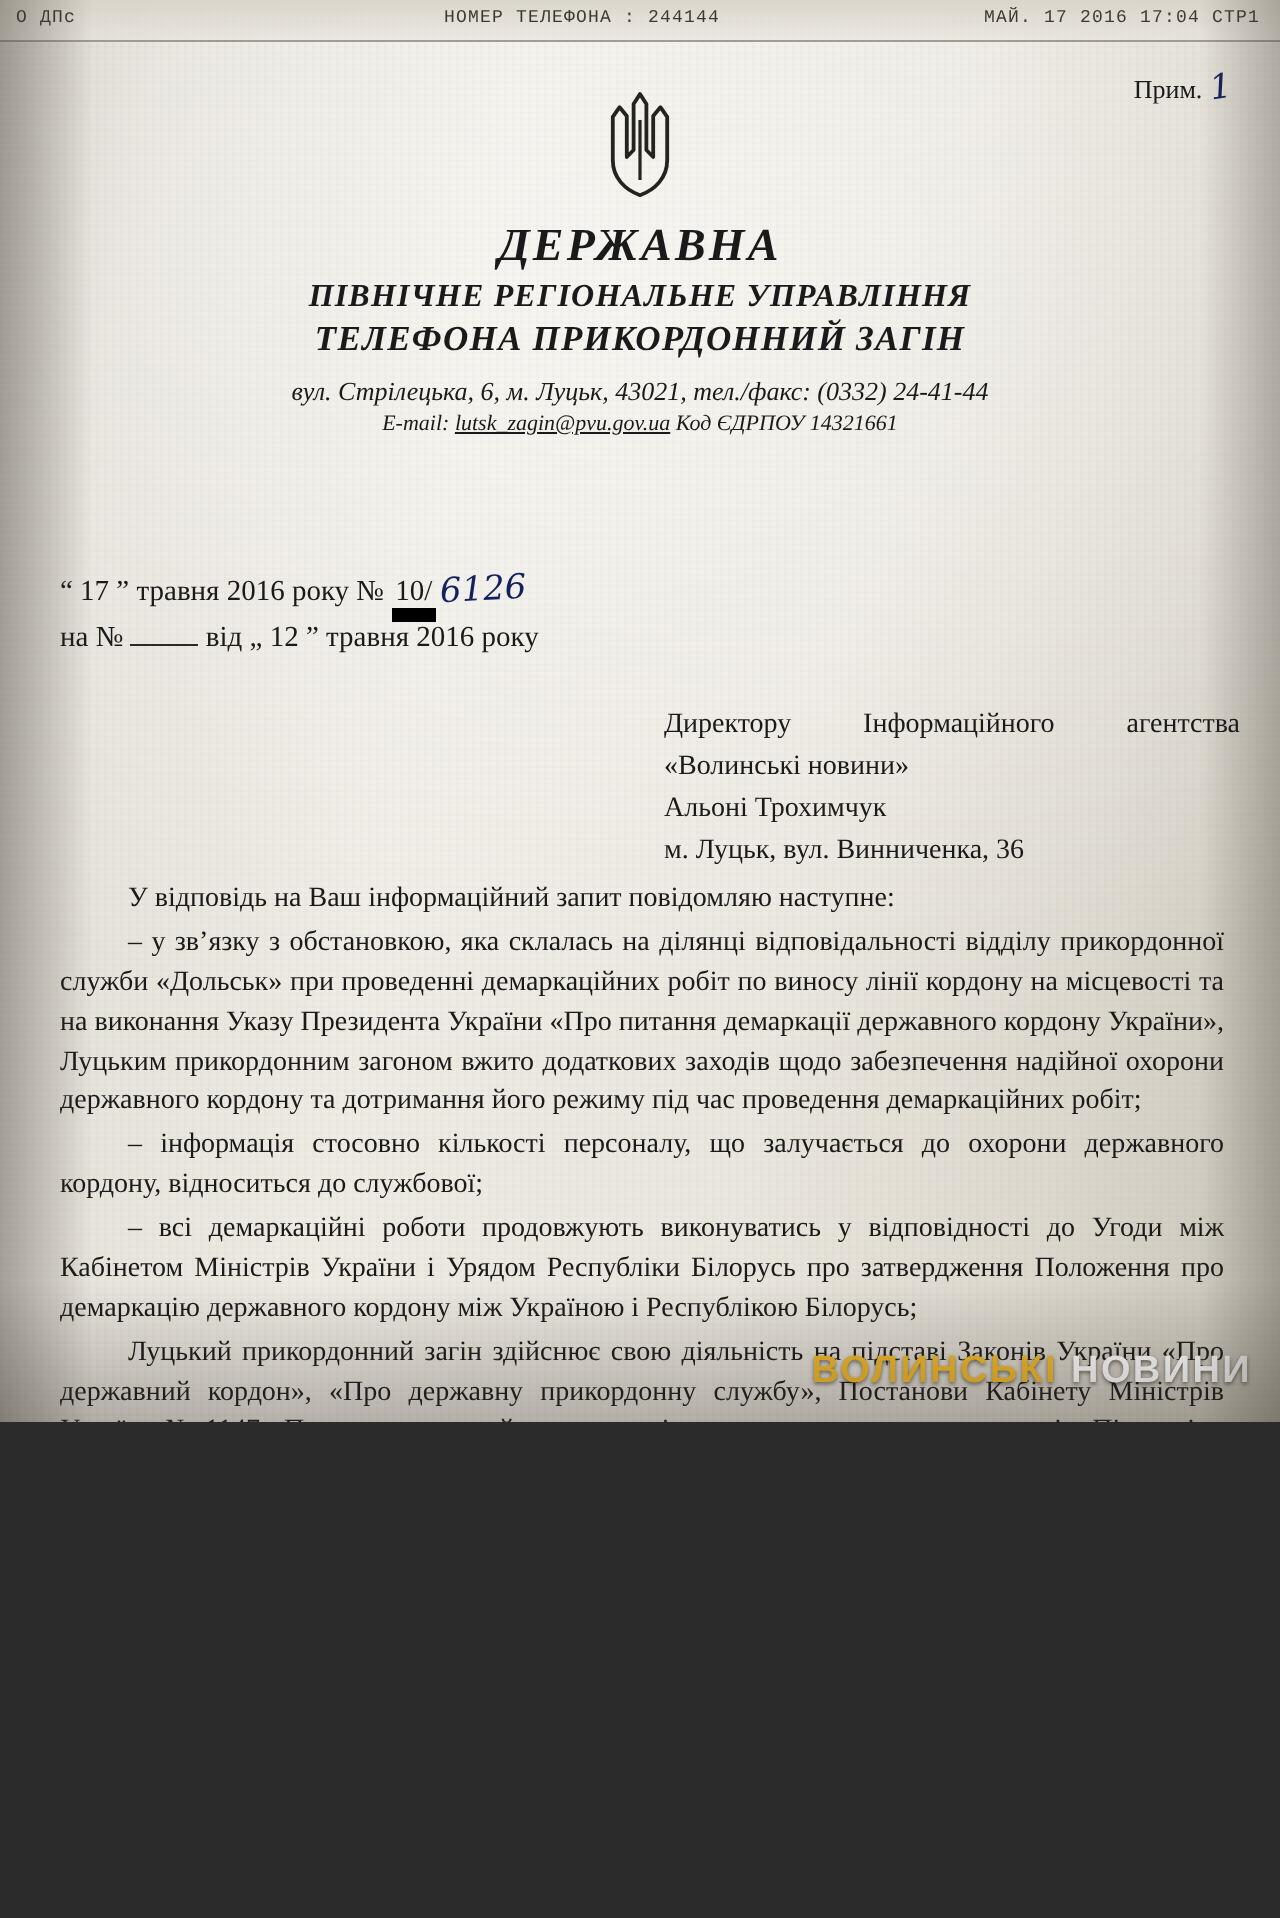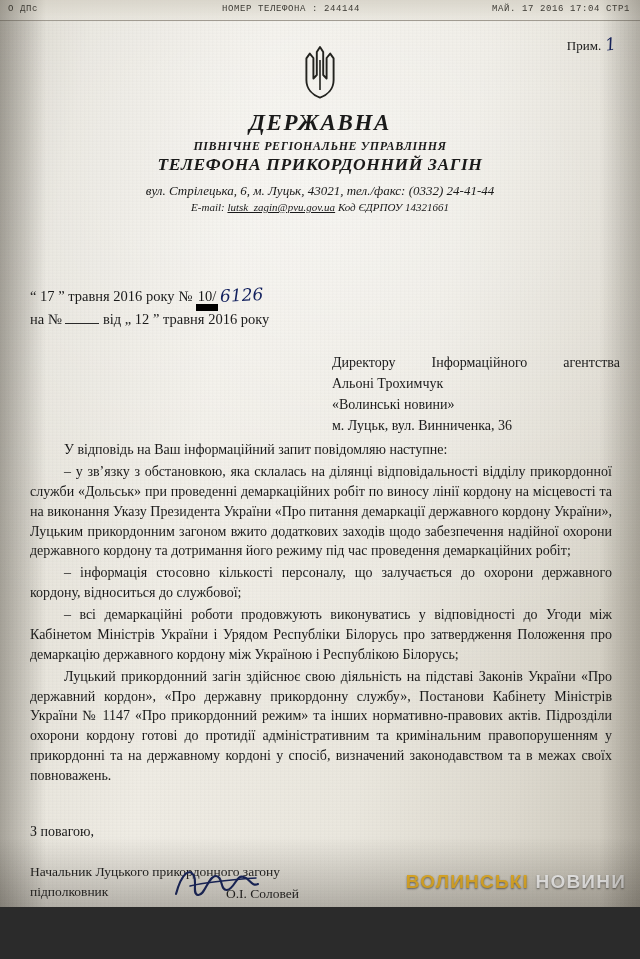--- a/index.html
+++ b/index.html
@@ -3,21 +3,21 @@
 <meta charset="utf-8">
 <style>
   html, body {
     margin: 0;
     padding: 0;
     background: #2b2b2b;
   }
   #page {
     position: relative;
     width: 640px;
-    height: 907px;
+    height: 711px;
     overflow: hidden;
     background: #d9d5cc;
     font-family: "Liberation Serif", serif;
     color: #1a1a1a;
   }
   
   .paper {
     position: absolute;
     inset: 0;
     background:
@@ -108,21 +108,21 @@
   }
   .t2 {
     font-weight: bold;
     font-size: 23px;
     letter-spacing: 1.2px;
     line-height: 1.2;
     margin-top: 2px;
   }
   .t3 {
     font-weight: bold;
-    font-size: 12px;
+    font-size: 16px;
     letter-spacing: 0.6px;
     line-height: 1.25;
     margin-top: 3px;
   }
   .t4 {
     font-weight: bold;
     font-size: 17.5px;
     letter-spacing: 0.6px;
     line-height: 1.25;
   }
@@ -261,22 +261,22 @@
     </div>
     <div class="line2">
       <span>на №</span>
       <span class="blank"></span>
       <span>від „ 12 ” травня 2016 року</span>
     </div>
   </div>
 
   <div class="addressee">
     <div class="just">Директору Інформаційного агентства</div>
+    <div>«Волинські новини»</div>
     <div>Альоні Трохимчук</div>
-    <div>«Волинські новини»</div>
     <div>м. Луцьк, вул. Винниченка, 36</div>
   </div>
 
   <div class="body">
     <p class="ind">У відповідь на Ваш інформаційний запит повідомляю наступне:</p>
     <p class="ind">– у зв’язку з обстановкою, яка склалась на ділянці відповідальності відділу прикордонної служби «Дольськ» при проведенні демаркаційних робіт по виносу лінії кордону на місцевості та на виконання Указу Президента України «Про питання демаркації державного кордону України», Луцьким прикордонним загоном вжито додаткових заходів щодо забезпечення надійної охорони державного кордону та дотримання його режиму під час проведення демаркаційних робіт;</p>
     <p class="ind">– інформація стосовно кількості персоналу, що залучається до охорони державного кордону, відноситься до службової;</p>
     <p class="ind">– всі демаркаційні роботи продовжують виконуватись у відповідності до Угоди між Кабінетом Міністрів України і Урядом Республіки Білорусь про затвердження Положення про демаркацію державного кордону між Україною і Республікою Білорусь;</p>
     <p class="ind">Луцький прикордонний загін здійснює свою діяльність на підставі Законів України «Про державний кордон», «Про державну прикордонну службу», Постанови Кабінету Міністрів України № 1147 «Про прикордонний режим» та інших нормативно-правових актів. Підрозділи охорони кордону готові до протидії адміністративним та кримінальним правопорушенням у прикордонні та на державному кордоні у спосіб, визначений законодавством та в межах своїх повноважень.</p>
   </div>

